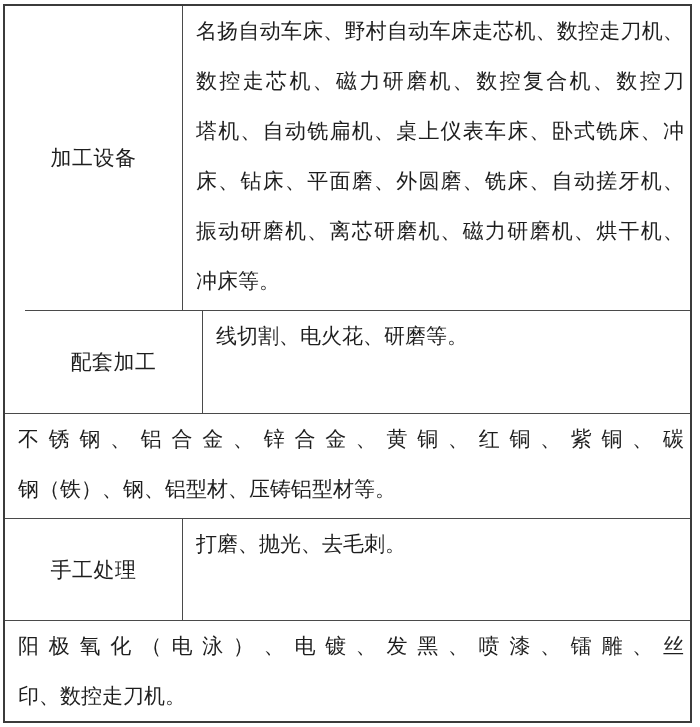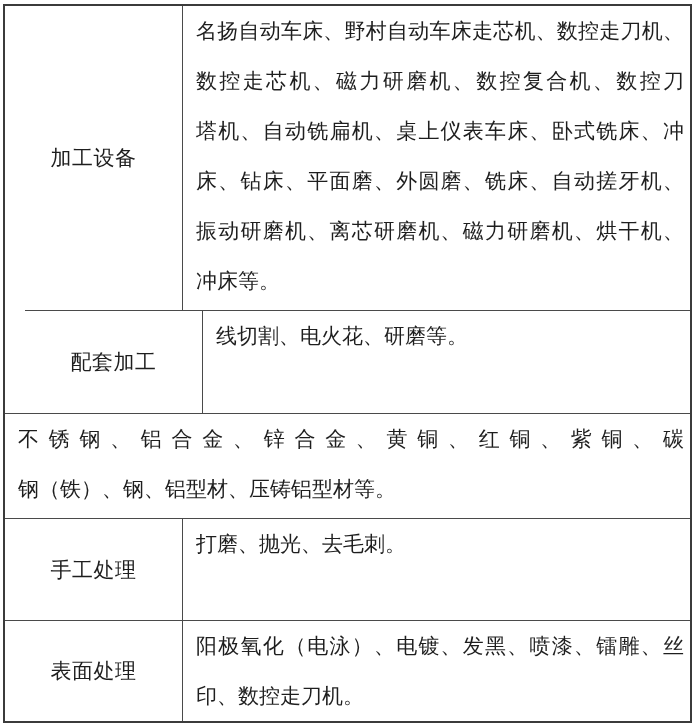--- a/index.html
+++ b/index.html
@@ -110,22 +110,19 @@
   <div class="row r4">
     <div class="label-cell">
       <span>手工处理</span>
     </div>
     <div class="content-cell">
         <div class="line">打磨、抛光、去毛刺。</div>
       </div>
   </div>
 
   <div class="row r5">
-    <div class="label-cell">
-      <span>表面处理</span>
-    </div>
     <div class="content-cell">
         <div class="line jl">阳极氧化（电泳）、电镀、发黑、喷漆、镭雕、丝</div>
         <div class="line">印、数控走刀机。</div>
       </div>
   </div>
 
 </div>
 
 </body></html>

